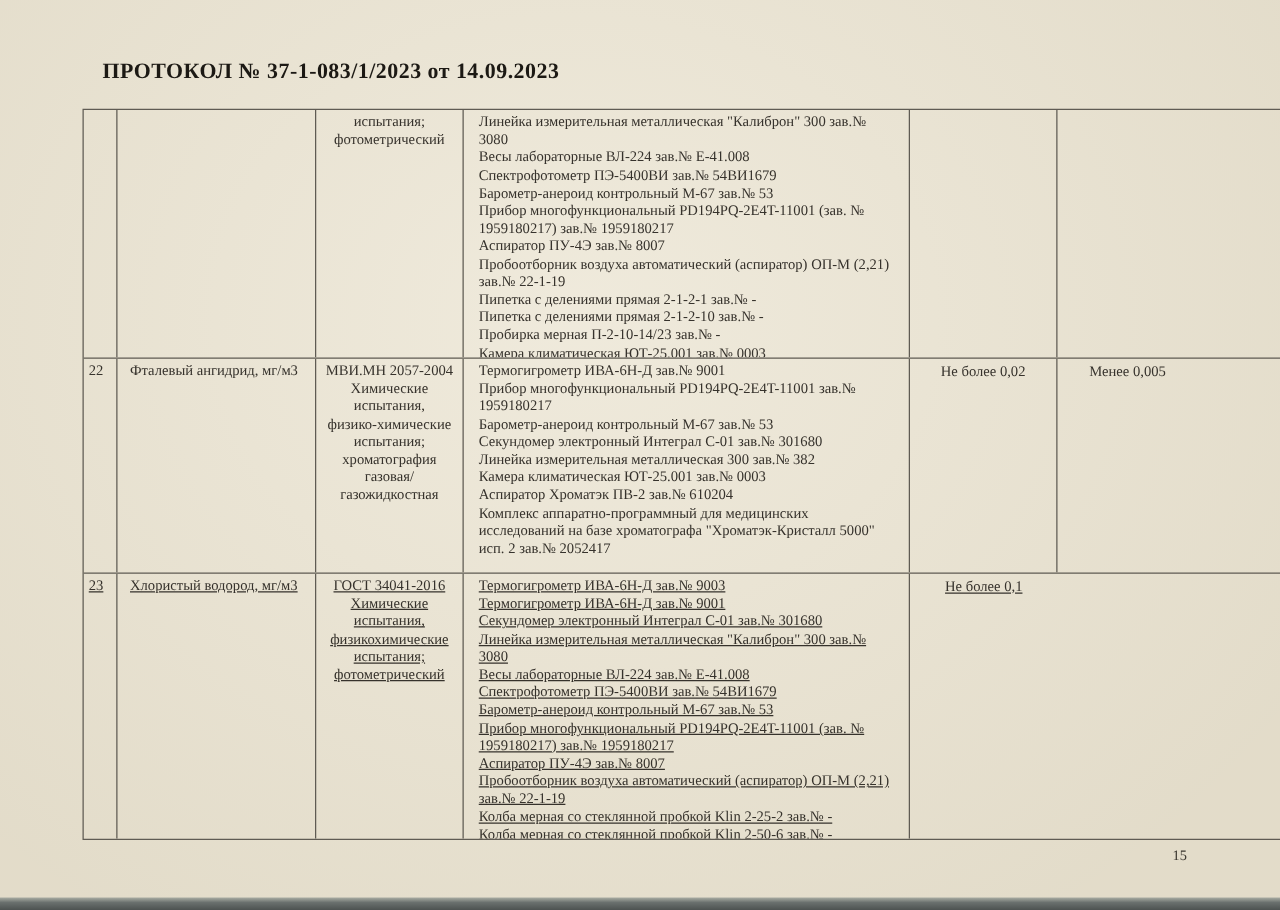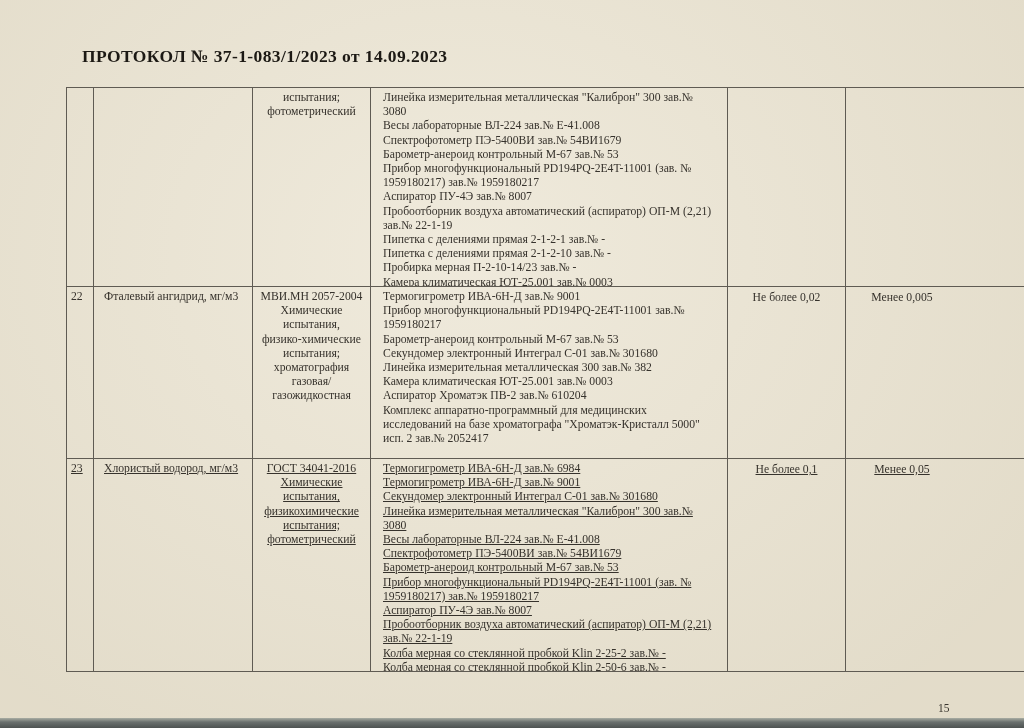--- a/index.html
+++ b/index.html
@@ -50,21 +50,21 @@
   }
   .cell:last-child{border-right:none;}
   .c-num{width:27px;padding-top:3px;}
   .c-sub{width:159px;text-align:left;padding:3px 4px 2px 10px;}
   .c-met{width:118px;text-align:center;padding-top:3px;}
   .c-eq{width:357px;text-align:left;padding:3px 12px 2px 12px;}
   .c-lim{width:118px;text-align:center;padding-top:4px;}
   .c-res{width:112px;text-align:center;padding-top:4px;}
   .page-number{
     position:absolute;
-    left:938px; top:702px;
+    left:938px; top:679px;
     font-size:11.5px;
     color:#3a362f;
   }
   .scan-edge{
     position:absolute;
     left:0; bottom:0;
     width:1024px; height:10px;
     background:linear-gradient(180deg,#a9ada3 0%, #6a706e 40%, var(--scan-edge,#4d5251) 100%);
   }
 </style>
@@ -130,34 +130,33 @@
     <div class="cell c-sub">Хлористый водород, мг/м3</div>
     <div class="cell c-met">
         <div class="line">ГОСТ 34041-2016</div>
         <div class="line">Химические</div>
         <div class="line">испытания,</div>
         <div class="line">физикохимические</div>
         <div class="line">испытания;</div>
         <div class="line">фотометрический</div>
       </div>
     <div class="cell c-eq">
-        <div class="line">Термогигрометр ИВА-6Н-Д зав.№ 6984</div>
+        <div class="line">Термогигрометр ИВА-6Н-Д зав.№ 9003</div>
         <div class="line">Термогигрометр ИВА-6Н-Д зав.№ 9001</div>
         <div class="line">Секундомер электронный Интеграл С-01 зав.№ 301680</div>
         <div class="line">Линейка измерительная металлическая "Калиброн" 300 зав.№ 3080</div>
         <div class="line">Весы лабораторные ВЛ-224 зав.№ Е-41.008</div>
         <div class="line">Спектрофотометр ПЭ-5400ВИ зав.№ 54ВИ1679</div>
         <div class="line">Барометр-анероид контрольный М-67 зав.№ 53</div>
         <div class="line">Прибор многофункциональный PD194PQ-2E4T-11001 (зав. № 1959180217) зав.№ 1959180217</div>
         <div class="line">Аспиратор ПУ-4Э зав.№ 8007</div>
         <div class="line">Пробоотборник воздуха автоматический (аспиратор) ОП-М (2,21) зав.№ 22-1-19</div>
         <div class="line">Колба мерная со стеклянной пробкой  Klin 2-25-2 зав.№ -</div>
         <div class="line">Колба мерная со стеклянной пробкой  Klin 2-50-6 зав.№ -</div>
       </div>
     <div class="cell c-lim">Не более 0,1</div>
-    <div class="cell c-res">Менее 0,05</div>
   </div>
 
 </div>
 
 <div class="page-number">15</div>
 
 <div class="scan-edge"></div>
 
 </body></html>

